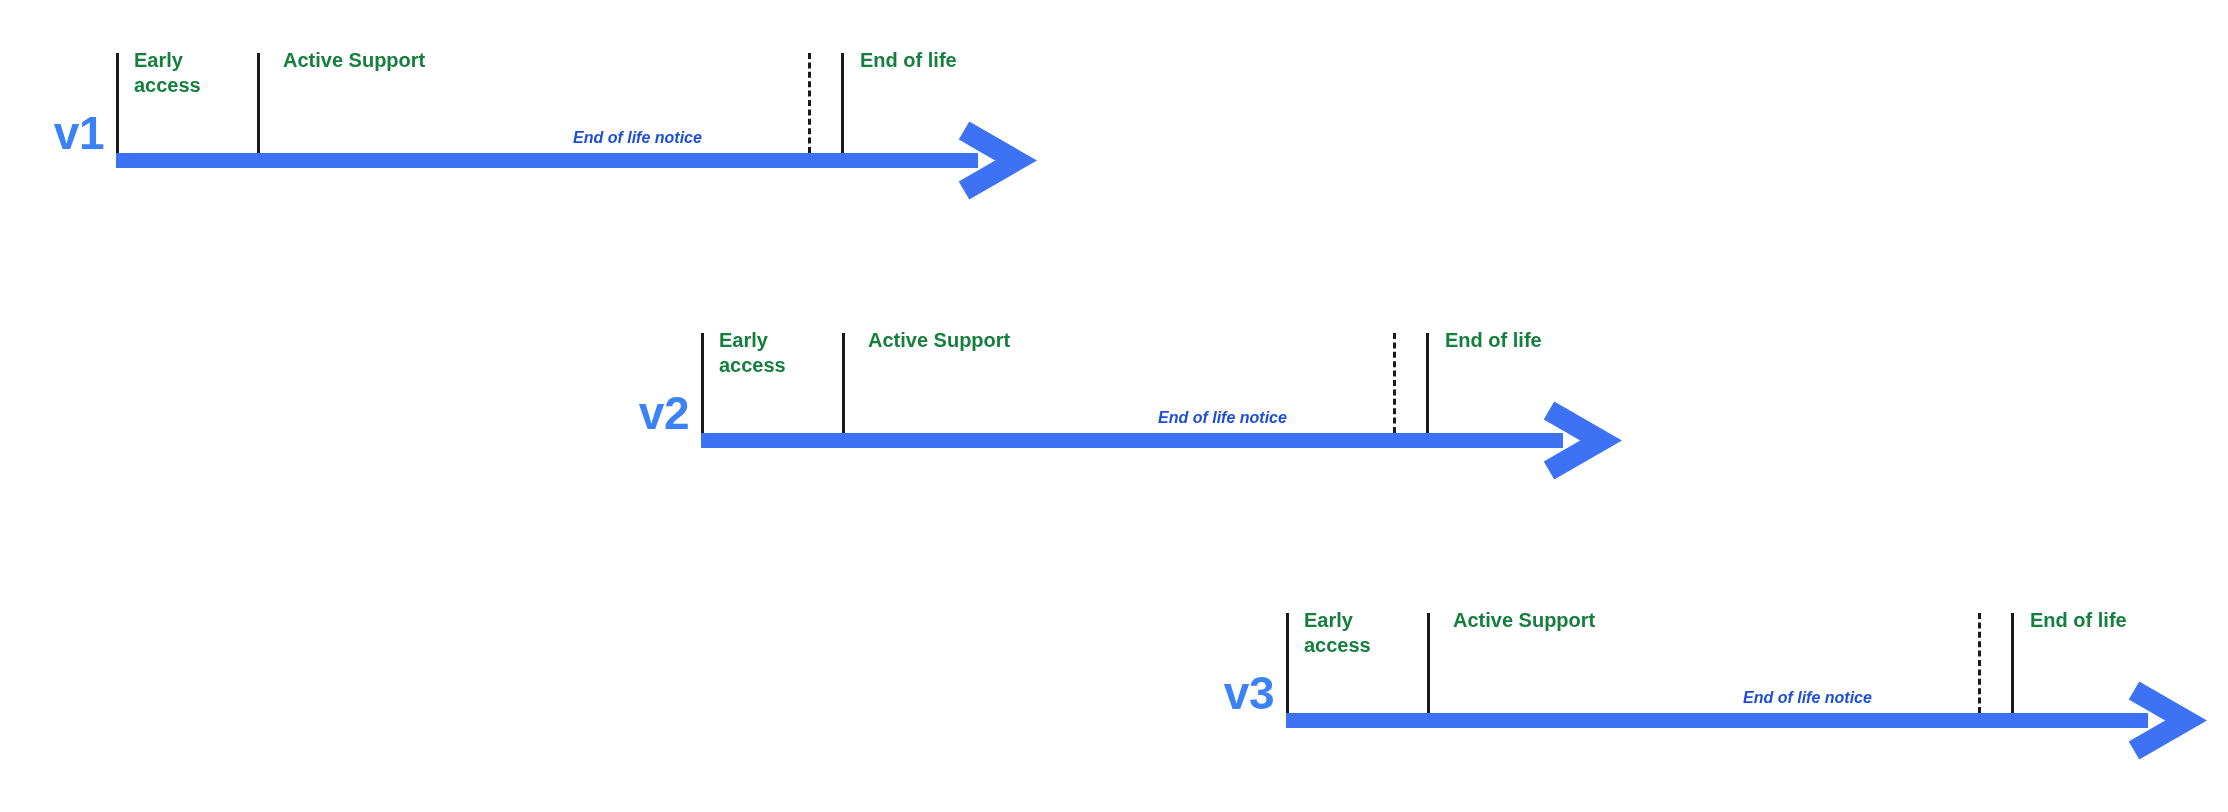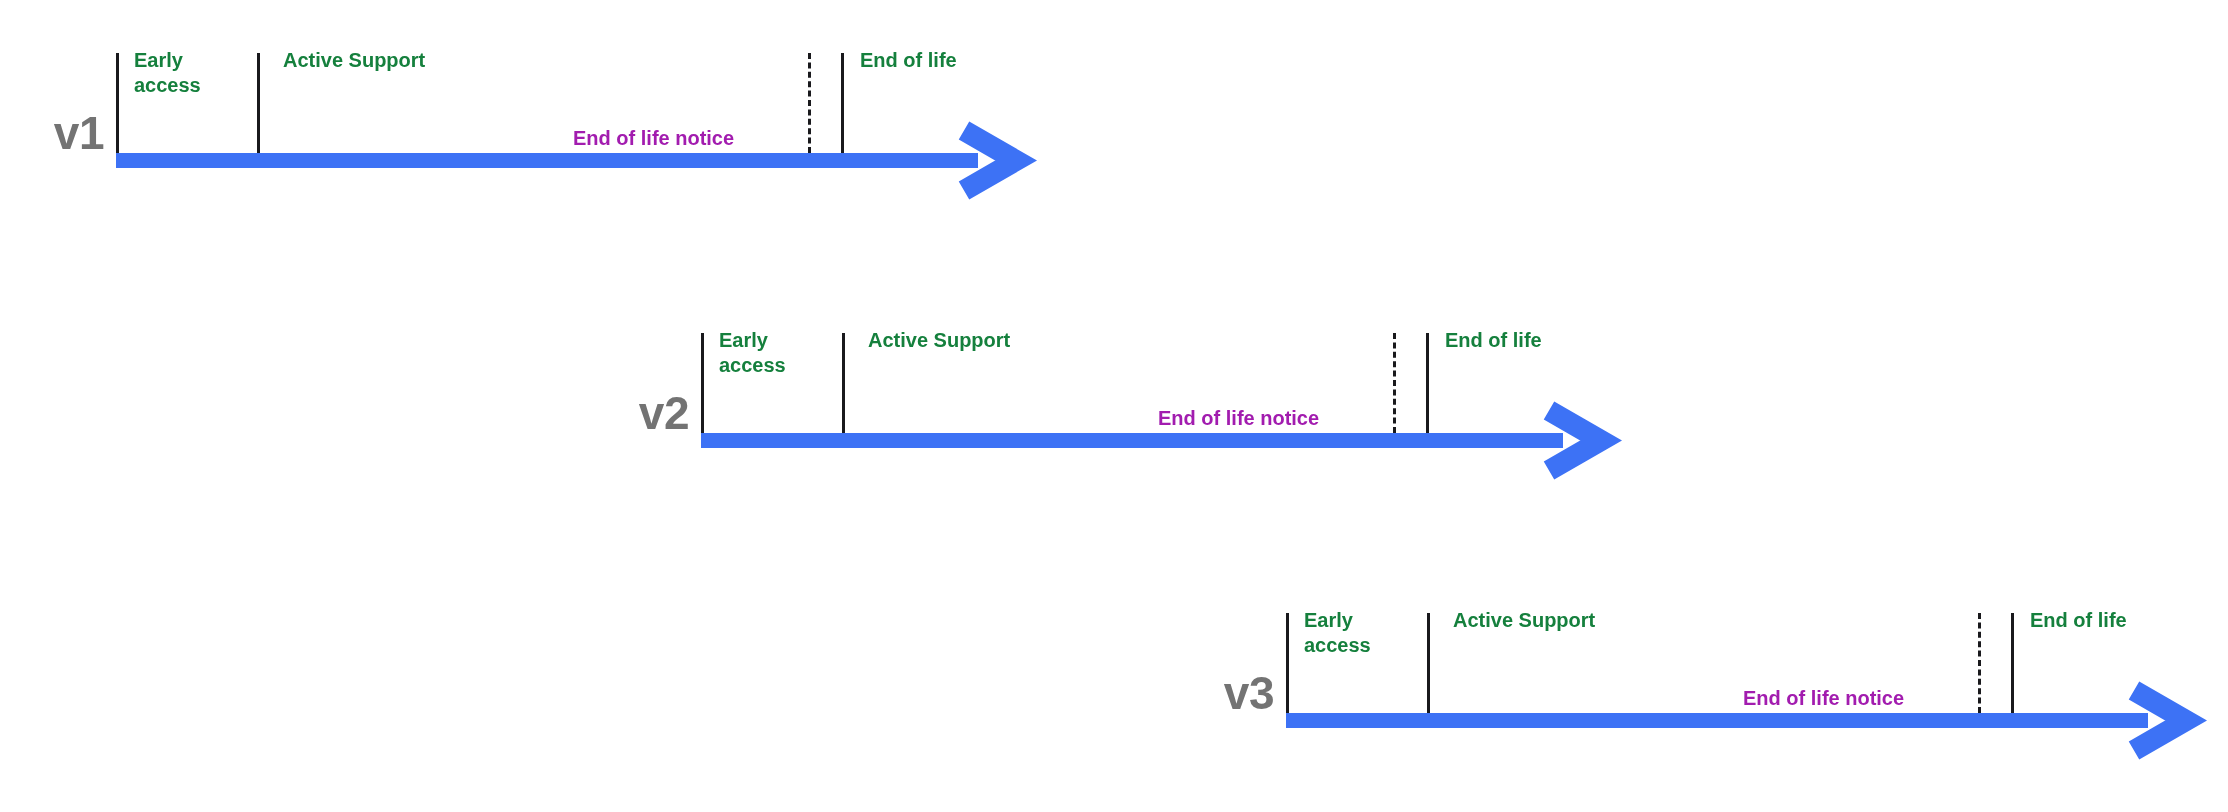--- a/index.html
+++ b/index.html
@@ -29,21 +29,21 @@
   
   .version-label {
     position: absolute;
     left: -88px;
     top: 57px;
     width: 76px;
     text-align: right;
     font-size: 46px;
     font-weight: 700;
     line-height: 1;
-    color: #737373;
+    color: #3b82f6;
     letter-spacing: -0.5px;
     white-space: nowrap;
   }
 
   
   .tick {
     position: absolute;
     top: 0px;
     width: 3px;
     height: 100px;
@@ -76,25 +76,26 @@
     top: 100px;
     left: 0px;
     height: 70px;
     overflow: visible;
   }
 
   
   .notice-label {
     position: absolute;
     top: 73px;
-    font-size: 20px;
+    font-size: 16px;
     font-weight: 700;
     line-height: 24px;
-    color: #a21caf;
+    color: #1d4ed8;
     white-space: nowrap;
+    font-style: italic;
   }
 </style>
 </head>
 <body>
 
 <div id="stage">
 
 <div class="row" style="left: 116px; top: 53px;">
       <div class="version-label">v1</div>
       <div class="tick" style="left: 0px;"></div>

